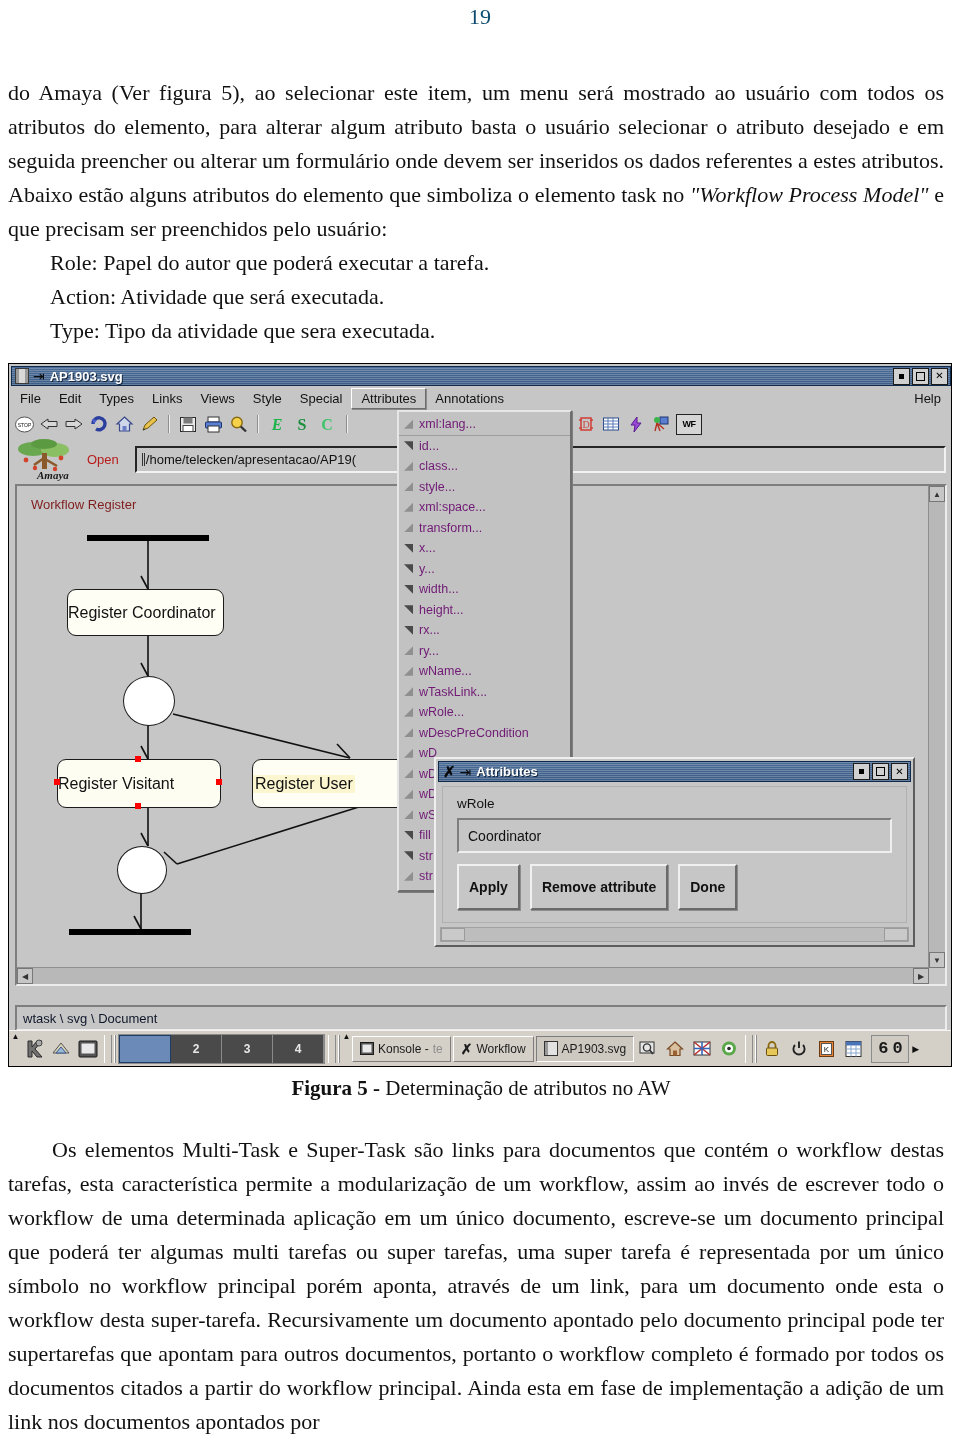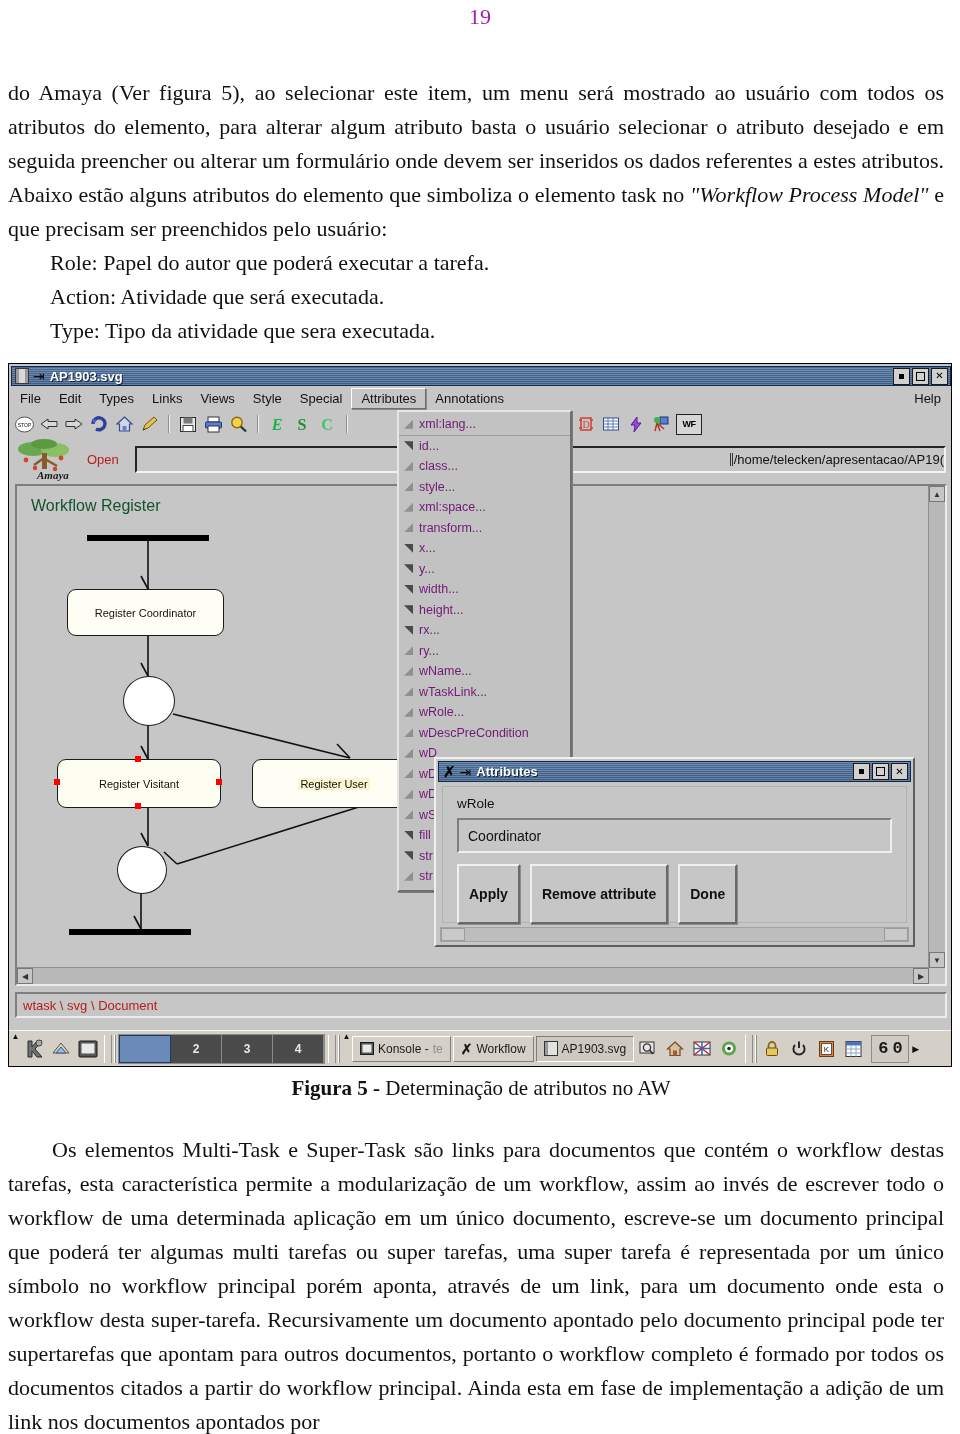--- a/index.html
+++ b/index.html
@@ -6,21 +6,21 @@
   body{
     width:960px;height:1434px;background:#ffffff;
     font-family:"Liberation Serif",serif;
     overflow:hidden;position:relative;
   }
   .page{position:absolute;inset:0;}
 
   
   .pagenum{
     position:absolute;top:4px;left:0;width:960px;text-align:center;
-    font-family:"Liberation Serif",serif;font-size:22px;color:#a21caf;
+    font-family:"Liberation Serif",serif;font-size:22px;color:#0c4a6e;
   }
   .body-text{
     position:absolute;left:8px;width:936px;
     font-family:Liberation Serif, serif;
     font-size:22px;line-height:34px;color:#111;
     text-align:justify;text-justify:inter-word;
   }
   #para1{top:76px;}
   .indent-line{display:block;padding-left:42px;}
   .ital{font-style:italic;}
@@ -88,51 +88,51 @@
 
   
   .urlrow{position:absolute;left:3px;top:73px;right:3px;height:45px;display:flex;align-items:center;}
   .amaya-logo{width:60px;height:44px;position:relative;margin-left:3px;}
   .open-lbl{font-size:13px;color:#b91c1c;margin-left:12px;}
   .urlbox{
     margin-left:16px;flex:1;height:27px;background:#c6c6c6;
     border:2px inset #8a8a8a;border-top-color:#7a7a7a;border-left-color:#7a7a7a;
     border-right-color:#f2f2f2;border-bottom-color:#f2f2f2;
     display:flex;align-items:center;padding-left:5px;font-size:13px;color:#111;
-    box-sizing:border-box;margin-right:4px;justify-content:flex-end;
+    box-sizing:border-box;margin-right:4px;
   }
   .caretI{display:inline-block;width:1px;height:13px;border-left:1px solid #333;border-right:1px solid #333;
     position:relative;margin-right:1px;}
 
   
   .canvas-wrap{position:absolute;left:6px;top:120px;right:6px;bottom:46px;
     background:#c6c6c6;border:2px solid #9a9a9a;border-top-color:#7e7e7e;border-left-color:#7e7e7e;
     border-right-color:#ececec;border-bottom-color:#ececec;box-sizing:border-box;}
   .canvas{position:absolute;left:0;top:0;right:16px;bottom:16px;background:#c6c6c6;overflow:hidden;}
   .vscroll{position:absolute;right:0;top:0;width:16px;bottom:16px;background:#b8b8b8;
     border-left:1px solid #8f8f8f;}
   .hscroll{position:absolute;left:0;bottom:0;right:16px;height:16px;background:#b8b8b8;
     border-top:1px solid #8f8f8f;}
   .sc-arrow{position:absolute;width:14px;height:14px;background:#c6c6c6;border:1px solid #777;
     display:flex;align-items:center;justify-content:center;font-size:8px;color:#333;}
 
   
   .statusbar{
-    position:absolute;left:6px;right:6px;bottom:14px;height:26px;background:#c6c6c6;
+    position:absolute;left:6px;right:6px;bottom:1px;height:26px;background:#c6c6c6;
     border:2px solid #9a9a9a;border-top-color:#7e7e7e;border-left-color:#7e7e7e;
     border-right-color:#ececec;border-bottom-color:#ececec;box-sizing:border-box;
-    display:flex;align-items:center;padding-left:6px;font-size:13px;color:#b91c1c;
+    display:flex;align-items:center;padding-left:6px;font-size:13px;color:#0f172a;
   }
 
   
   .diag{position:absolute;left:0;top:0;width:100%;height:100%;}
-  .diag-title{position:absolute;left:14px;top:11px;font-size:16px;color:#14532d;}
+  .diag-title{position:absolute;left:14px;top:11px;font-size:13px;color:#7f1d1d;}
   .node{
     position:absolute;background:#fffef4;border:1.6px solid #1a1a1a;border-radius:9px;
-    display:flex;align-items:center;justify-content:center;font-size:11px;color:#111;
+    display:flex;align-items:center;justify-content:flex-start;font-size:16px;color:#111;
   }
   .node.sel{background:#fdfdf2;}
   .node .hl{background:#fbf6cf;padding:0 2px;}
   .circ{position:absolute;background:#fff;border:1.6px solid #1a1a1a;border-radius:50%;}
   .bar{position:absolute;background:#000;height:6px;}
   .handle{position:absolute;width:6px;height:6px;background:#f00;}
 
   
   .dropdown{
     position:absolute;left:388px;top:46px;width:175px;
@@ -162,21 +162,21 @@
     border:1px solid #b0b0b0;}
   .dlg-label{position:absolute;left:14px;top:9px;font-size:13.5px;color:#111;}
   .dlg-input{
     position:absolute;left:14px;top:31px;right:14px;height:35px;background:#c6c6c6;
     border:2px solid #7e7e7e;border-right-color:#efefef;border-bottom-color:#efefef;
     box-sizing:border-box;display:flex;align-items:center;padding-left:9px;font-size:14px;color:#111;
   }
   .dlg-btnrow{position:absolute;left:14px;top:77px;display:flex;gap:10px;}
   .dlg-btn{
     background:#c6c6c6;border:2px solid #f0f0f0;border-right-color:#6a6a6a;border-bottom-color:#6a6a6a;
-    padding:20px 10px;font-size:14px;font-weight:bold;color:#111;box-shadow:1px 1px 0 #8c8c8c;
+    padding:13px 10px;font-size:14px;font-weight:bold;color:#111;box-shadow:1px 1px 0 #8c8c8c;
   }
   .dlg-foot{position:absolute;left:4px;right:4px;bottom:3px;height:13px;background:#bdbdbd;
     border:1px solid #a2a2a2;display:flex;justify-content:space-between;}
   .dlg-foot i{display:block;width:24px;height:100%;background:#c9c9c9;border:1px solid #9b9b9b;box-sizing:border-box;}
 
   
   .taskbar{
     position:absolute;left:0;bottom:0;width:944px;height:36px;background:#d4d0c8;
     border-top:1px solid #f4f4f4;display:flex;align-items:center;gap:1px;padding:0 2px;box-sizing:border-box;
   }

